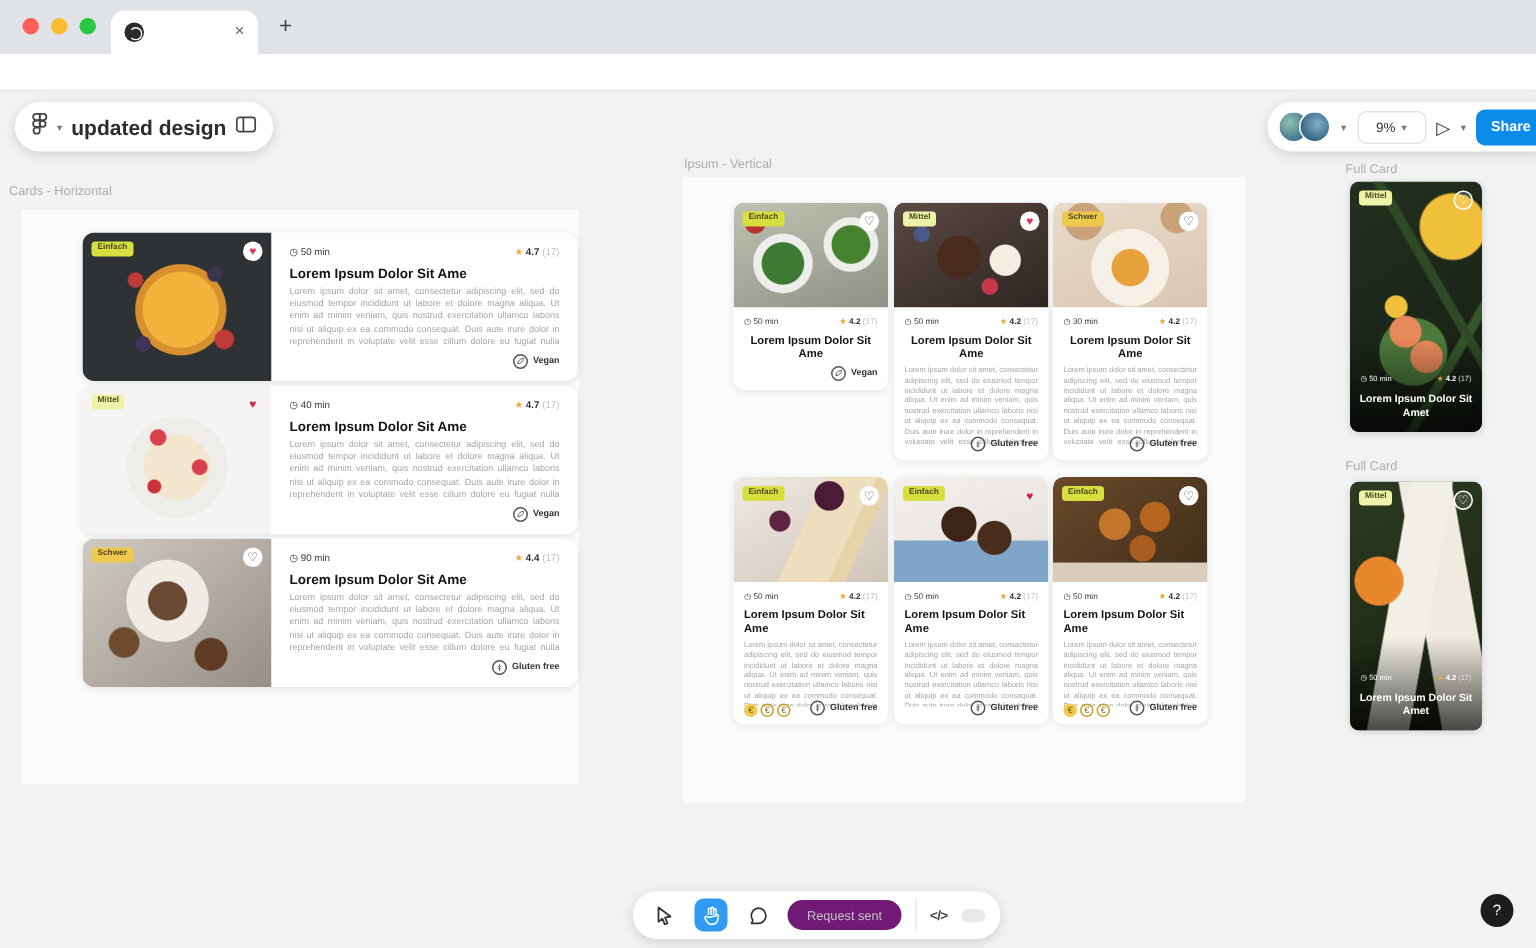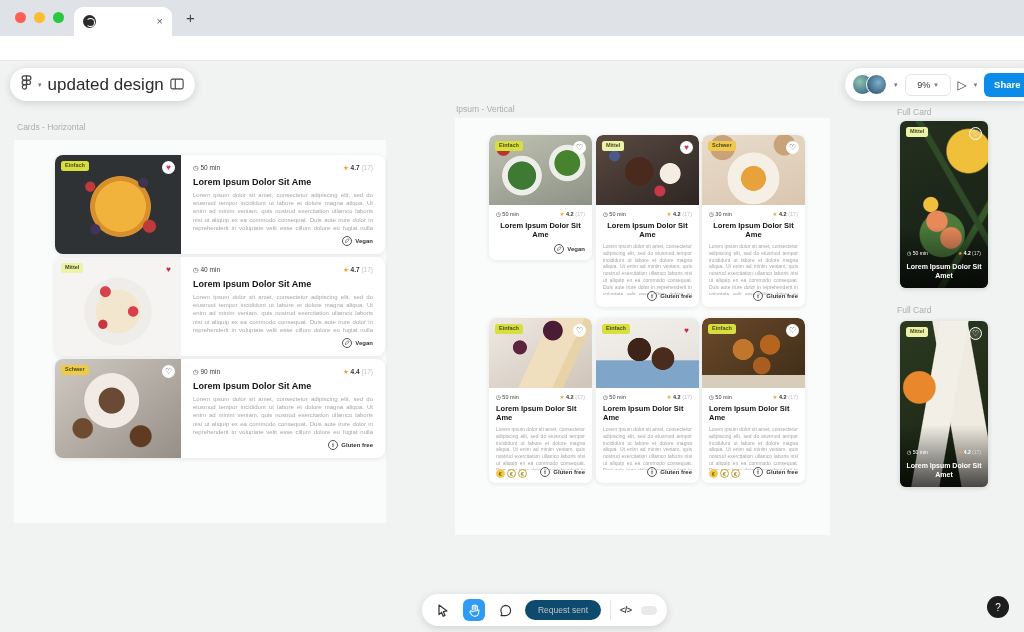--- a/index.html
+++ b/index.html
@@ -37,21 +37,21 @@
   .frame { position:absolute; background:#FAFBFB; }
   #frame-h { left:14px; top:79px; width:372px; height:383px; }
   #frame-v { left:455px; top:57px; width:375px; height:417px; }
 
   
   .pill { position:absolute; top:7px; height:33px; background:#fff; border-radius:17px;
           box-shadow:0 2px 8px rgba(0,0,0,.14); display:flex; align-items:center; }
   #pill-left { left:10px; padding:0 11px; gap:6px; }
   #pill-right { left:845px; padding:0 7px; gap:7px; }
   .chev { font-size:7px; color:#777; }
-  .fname { font-size:17px; font-weight:normal; color:#2C2C2C; }
+  .fname { font-size:14px; font-weight:bold; color:#2C2C2C; }
   .avstack { display:flex; }
   .av { width:21px; height:21px; border-radius:50%; border:1.5px solid #fff;
         background:radial-gradient(circle at 35% 35%, #8FC4AE, #3E6E8E 75%); }
   .av+.av { margin-left:-7px; background:radial-gradient(circle at 60% 40%, #7FB0C9, #35607E 75%);}
   .zoombox { width:46px; height:22px; border:1px solid #E3E3E3; border-radius:6px; display:flex;
         align-items:center; justify-content:center; gap:4px; font-size:9px; color:#333; }
   .play { font-size:12px; color:#333; }
   .share-btn { width:46px; height:24px; border:none; border-radius:6px; background:#0C8CE9;
         color:#fff; font-size:9.5px; font-weight:bold; font-family:inherit; }
 
@@ -177,21 +177,21 @@
       radial-gradient(circle at 68% 42%, #E89030 0 10%, transparent 11%),
       linear-gradient(150deg, #2C3A22, #18220F); }
 
   
   .btoolbar { position:absolute; left:422px; top:594px; height:32px; background:#fff;
       border-radius:17px; box-shadow:0 2px 8px rgba(0,0,0,.14); display:flex; align-items:center;
       padding:0 10px; gap:9px; }
   .tool { width:22px; height:22px; display:flex; align-items:center; justify-content:center;
       border-radius:6px; }
   .tool.sel { background:#2F9BF2; }
-  .req-btn { width:76px; height:20px; border:none; border-radius:10px; background:#0c4a6e;
+  .req-btn { width:76px; height:20px; border:none; border-radius:10px; background:#701a75;
       color:#C4C4C4; font-size:8.5px; font-family:inherit; }
   .tdiv { width:1px; height:20px; background:#E5E5E5; }
   .code-ic { font-size:9px; color:#444; font-weight:bold; letter-spacing:-0.5px;}
   .toggle { width:16px; height:9px; border-radius:5px; background:#E9E9E9; }
   .help-btn { position:absolute; left:987px; top:596px; width:22px; height:22px; border-radius:50%;
       background:#1D1D1D; color:#fff; font-size:10px; display:flex; align-items:center;
       justify-content:center; }
 </style>
 </head>
 <body>
@@ -213,21 +213,21 @@
   <span class="nav-ic" style="left:38px;">→</span>
   <span class="nav-ic" style="left:63px;">↻</span>
   <div class="addressbar">https://www.figma.com/design/Qedn7EatuzRISrbrDm2rtc/updated-design?node-id=0-1&amp;p=f&amp;t=XVcyE5AKtrvuMJTG-0</div>
   <span class="nav-ic" style="left:957px; font-size:13px;">☆</span>
   <span class="avatar-ic"></span>
   <span class="nav-ic" style="left:1003px; font-size:13px;">⋮</span>
 </div>
 
 <div class="canvas">
 
-  <span class="sec-label" style="left:17px; top:61px;">Cards - Horizontal</span>
+  <span class="sec-label" style="left:6px; top:61px;">Cards - Horizontal</span>
   <span class="sec-label" style="left:456px; top:43px;">Ipsum - Vertical</span>
   <span class="sec-label" style="left:897px; top:46px;">Full Card</span>
   <span class="sec-label" style="left:897px; top:244px;">Full Card</span>
 
   <div class="frame" id="frame-h">
 
     <div class="hcard" style="top:15px;">
       <div class="img ph-cheesecake">
         <span class="badge b-easy">Einfach</span>
         <span class="heart h-circle-fill">♥</span>

